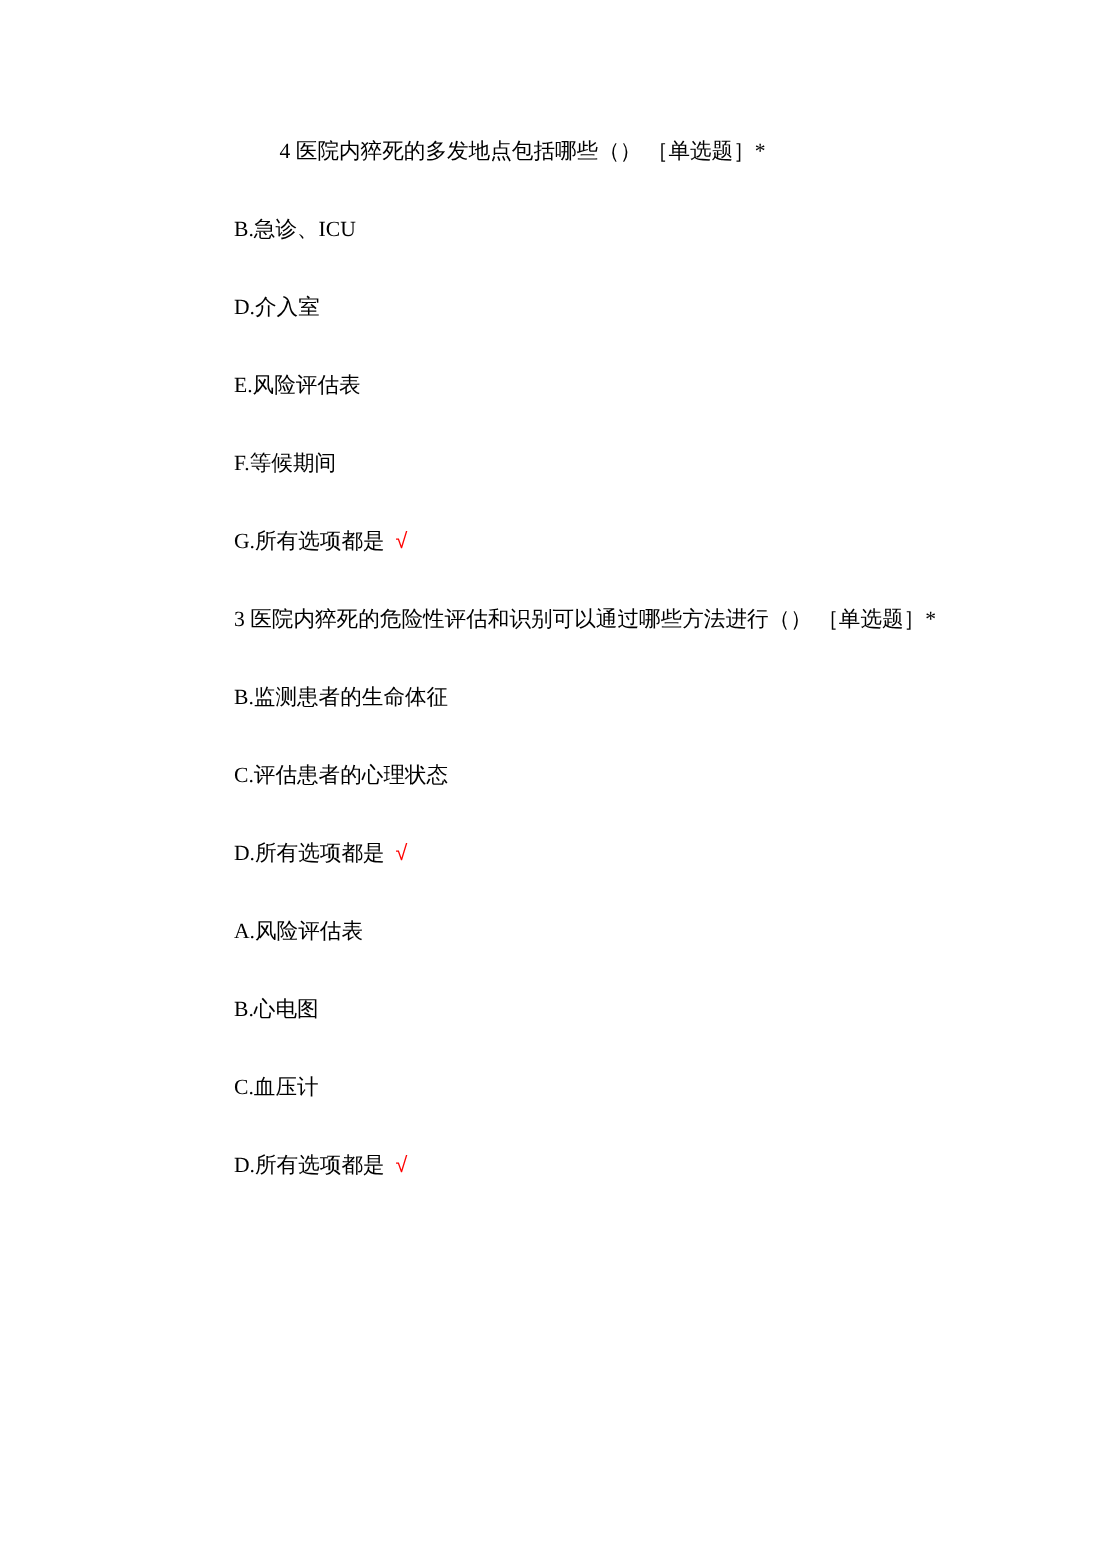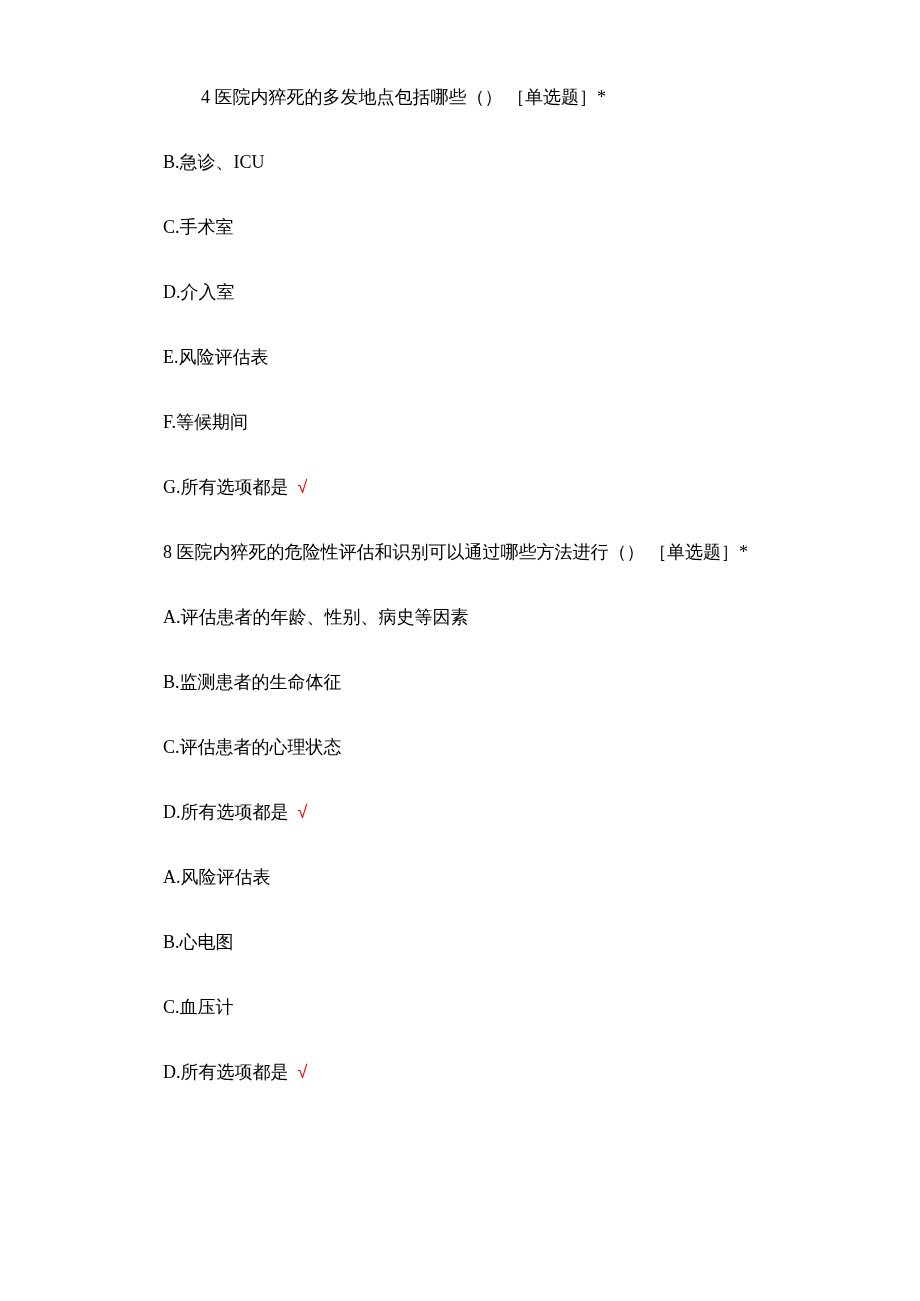--- a/index.html
+++ b/index.html
@@ -10,23 +10,24 @@
     body {
       width: 920px;
       height: 1301px;
       background: #ffffff;
       font-family: "SimSun", "宋体", serif;
       font-size: 18px;
       color: #000000;
       line-height: 1.5;
     }
     .content {
-      padding-top: 84px;
+      padding-top: 113px;
       padding-left: 163px;
       padding-right: 100px;
+      margin-left: 32px;
     }
     .first-question {
       padding-left: 38px;
       margin-bottom: 38px;
     }
     .option {
       margin-bottom: 38px;
     }
     .question {
       margin-bottom: 38px;
@@ -41,40 +42,34 @@
 <body>
 
 <div class="content">
   <div class="first-question">
     <span>4 医院内猝死的多发地点包括哪些（） ［单选题］*</span>
   </div>
   <div class="option">
     <span>B.急诊、ICU</span>
   </div>
   <div class="option">
-    <span>C.手术室</span>
-  </div>
-  <div class="option">
     <span>D.介入室</span>
   </div>
   <div class="option">
     <span>E.风险评估表</span>
   </div>
   <div class="option">
     <span>F.等候期间</span>
   </div>
   <div class="option">
     <span>G.所有选项都是</span><span class="correct-mark"> √</span>
   </div>
 
   <div class="question">
-    <span>8 医院内猝死的危险性评估和识别可以通过哪些方法进行（） ［单选题］*</span>
-  </div>
-  <div class="option">
-    <span>A.评估患者的年龄、性别、病史等因素</span>
+    <span>3 医院内猝死的危险性评估和识别可以通过哪些方法进行（） ［单选题］*</span>
   </div>
   <div class="option">
     <span>B.监测患者的生命体征</span>
   </div>
   <div class="option">
     <span>C.评估患者的心理状态</span>
   </div>
   <div class="option">
     <span>D.所有选项都是</span><span class="correct-mark"> √</span>
   </div>

